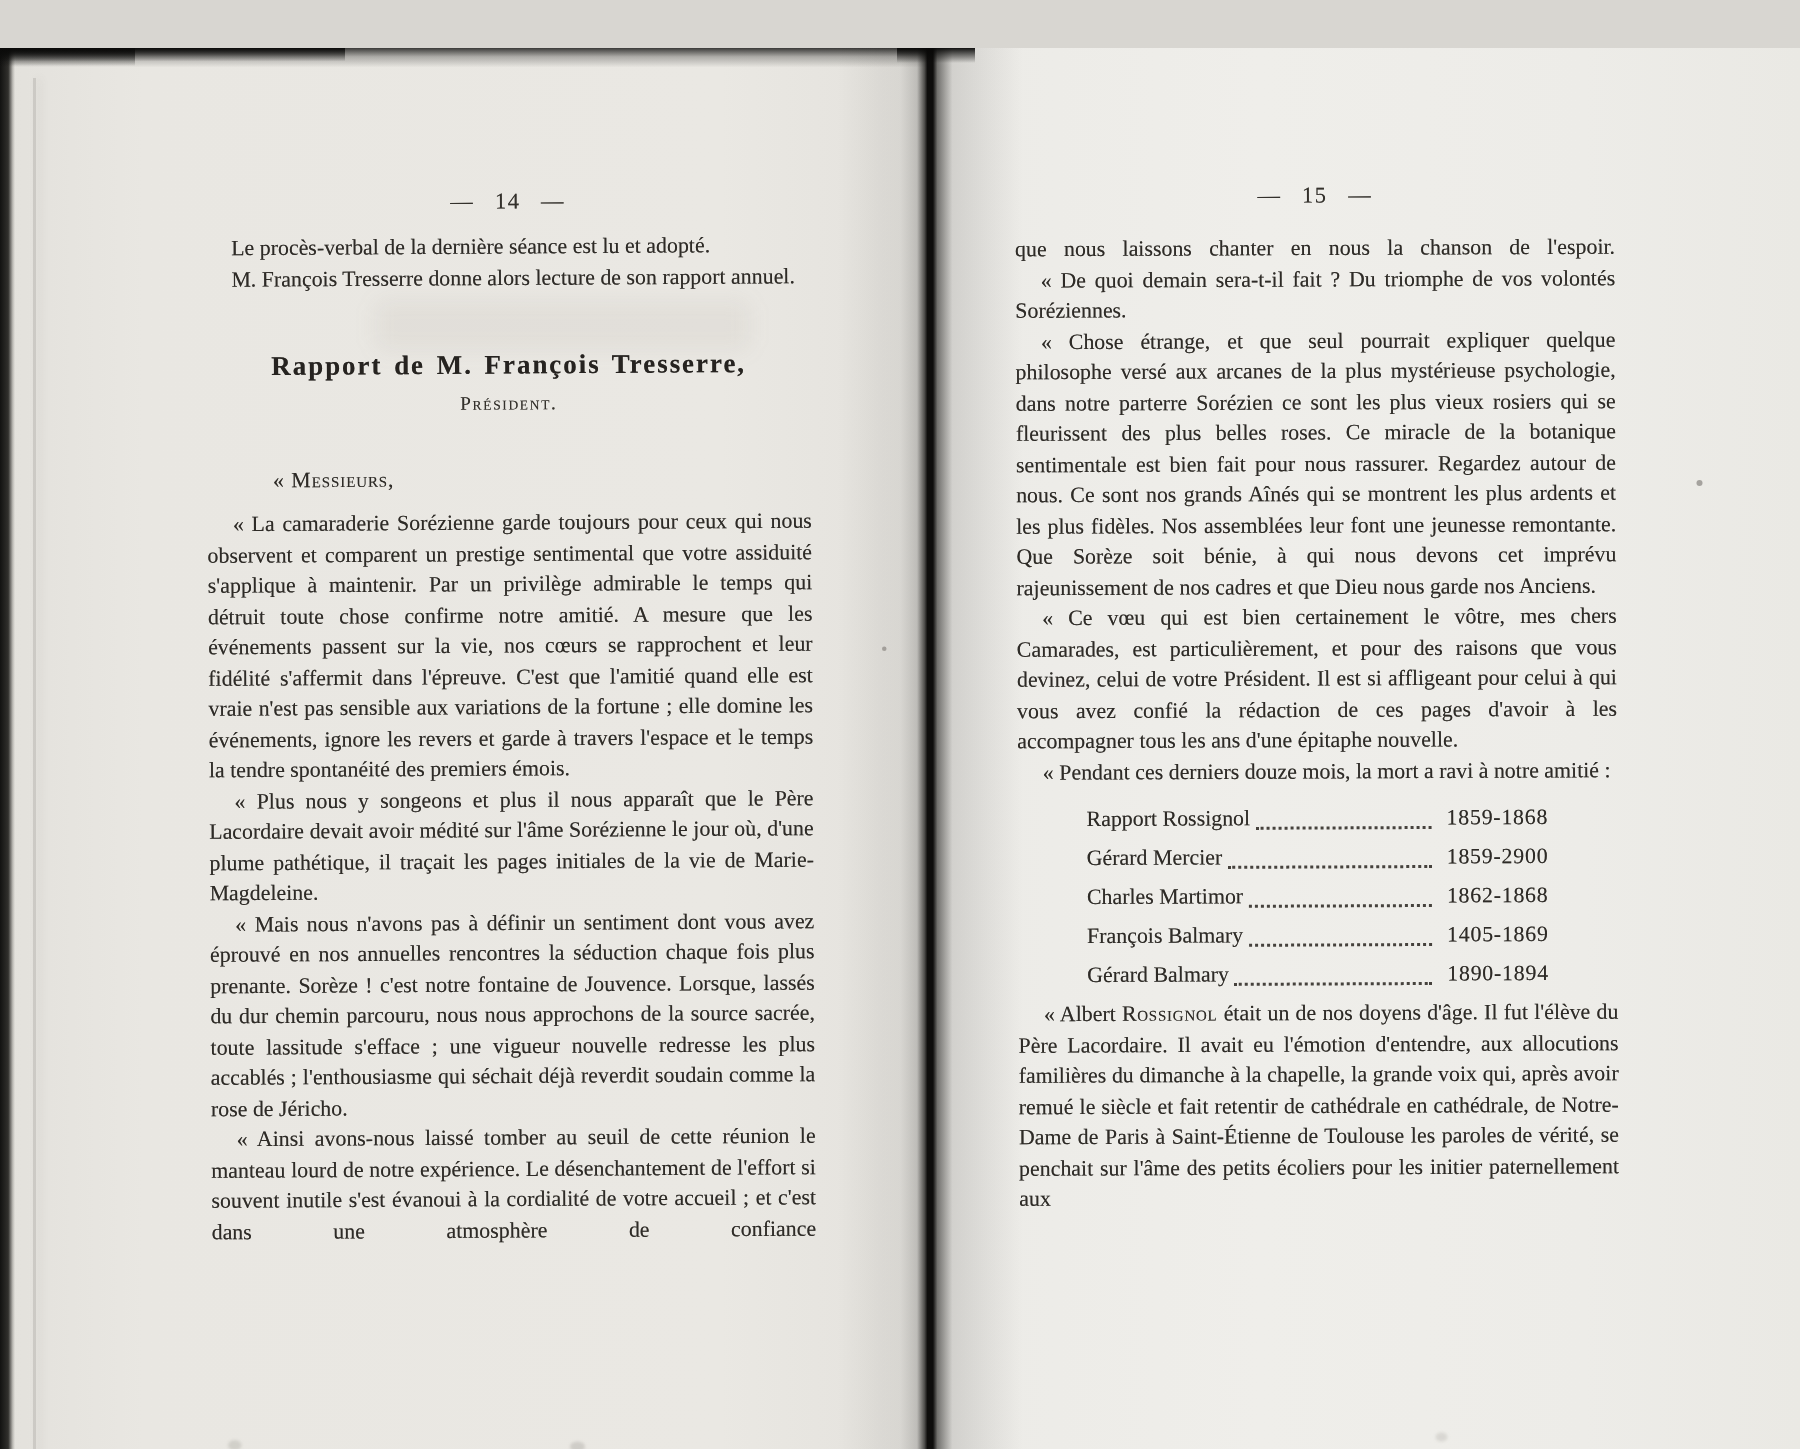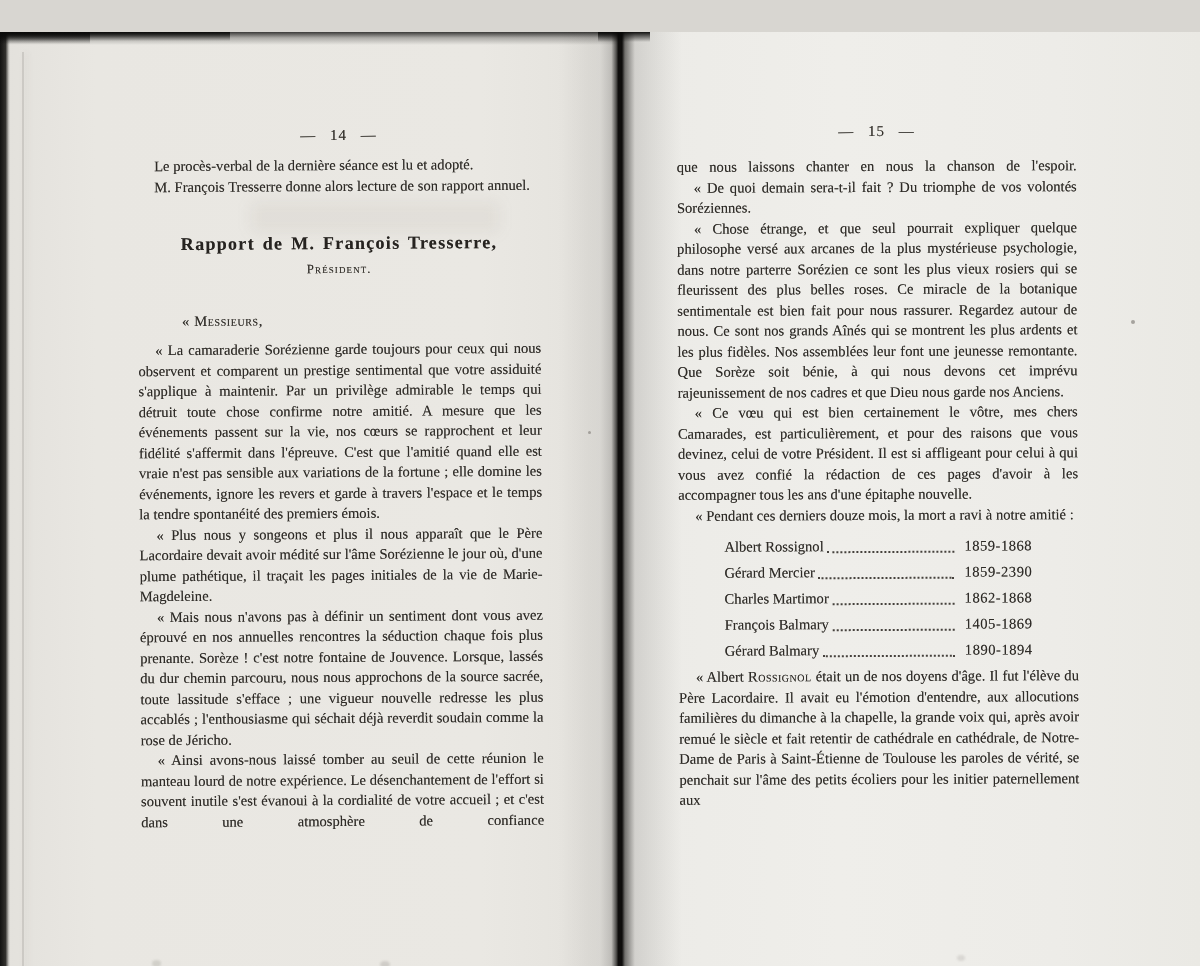--- a/index.html
+++ b/index.html
@@ -157,28 +157,28 @@
     <div class="pagenum">— 15 —</div>
     <div class="body-paras first">
         <div class="para no-indent jlast"><span>que nous laissons chanter en nous la chanson de l'espoir.</span></div>
         <div class="para"><span>« De quoi demain sera-t-il fait ? Du triomphe de vos volontés Soréziennes.</span></div>
         <div class="para"><span>« Chose étrange, et que seul pourrait expliquer quelque philosophe versé aux arcanes de la plus mystérieuse psychologie, dans notre parterre Sorézien ce sont les plus vieux rosiers qui se fleurissent des plus belles roses. Ce miracle de la botanique sentimentale est bien fait pour nous rassurer. Regardez autour de nous. Ce sont nos grands Aînés qui se montrent les plus ardents et les plus fidèles. Nos assemblées leur font une jeunesse remontante. Que Sorèze soit bénie, à qui nous devons cet imprévu rajeunissement de nos cadres et que Dieu nous garde nos Anciens.</span></div>
         <div class="para"><span>« Ce vœu qui est bien certainement le vôtre, mes chers Camarades, est particulièrement, et pour des raisons que vous devinez, celui de votre Président. Il est si affligeant pour celui à qui vous avez confié la rédaction de ces pages d'avoir à les accompagner tous les ans d'une épitaphe nouvelle.</span></div>
         <div class="para"><span>« Pendant ces derniers douze mois, la mort a ravi à notre amitié :</span></div>
       </div>
     <div class="mem-list">
         <div class="mem-row">
-          <span class="mem-name">Albert Rossignol</span>
+          <span class="mem-name">Rapport Rossignol</span>
           <span class="leader"></span>
           <span class="mem-years">1859-1868</span>
         </div>
         <div class="mem-row">
           <span class="mem-name">Gérard Mercier</span>
           <span class="leader"></span>
-          <span class="mem-years">1859-2390</span>
+          <span class="mem-years">1859-2900</span>
         </div>
         <div class="mem-row">
           <span class="mem-name">Charles Martimor</span>
           <span class="leader"></span>
           <span class="mem-years">1862-1868</span>
         </div>
         <div class="mem-row">
           <span class="mem-name">François Balmary</span>
           <span class="leader"></span>
           <span class="mem-years">1405-1869</span>

